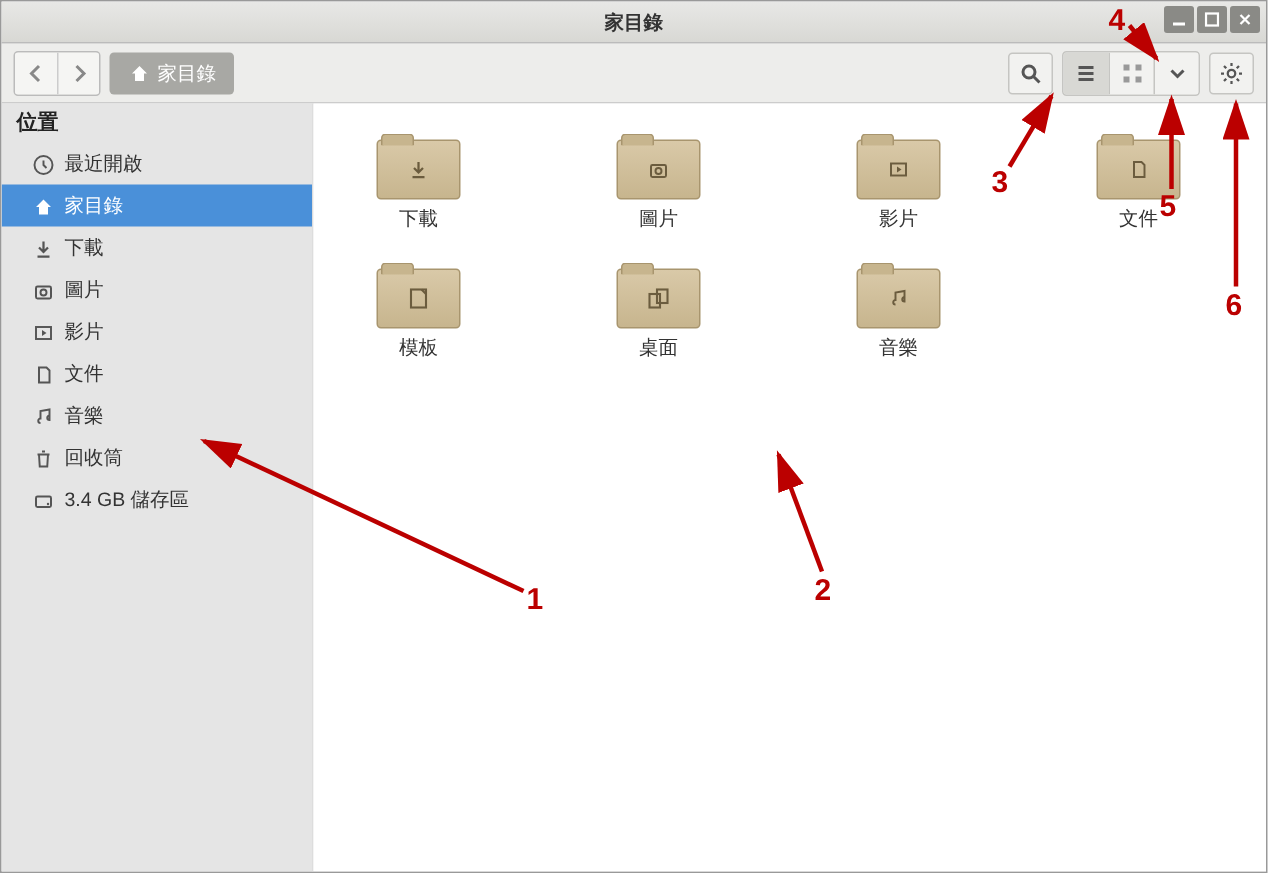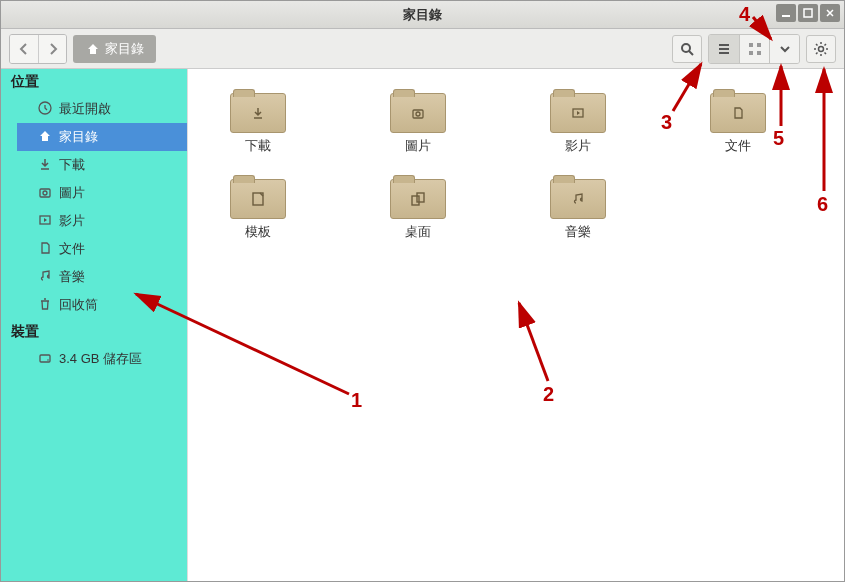--- a/index.html
+++ b/index.html
@@ -17,23 +17,23 @@
 .path-btn { height: 28px; padding: 0 12px; background: #a8a8a4; color: #fff; border-radius: 3px; display: flex; align-items: center; gap: 4px; font-size: 13px; cursor: pointer; }
 
 .toolbar-right { margin-left: auto; display: flex; gap: 6px; align-items: center; }
 .tb-btn { width: 30px; height: 28px; border: 1px solid #c5c5c2; background: #f2f2f0; border-radius: 3px; display: flex; align-items: center; justify-content: center; cursor: pointer; color: #555; }
 .tb-btn.active { background: #d8d8d4; }
 .tb-group { display: flex; border: 1px solid #c5c5c2; border-radius: 3px; overflow: hidden; }
 .tb-group .tb-btn { border: none; border-radius: 0; }
 .tb-group .tb-btn + .tb-btn { border-left: 1px solid #c5c5c2; }
 
 .content { display: flex; height: calc(582px - 28px - 40px - 2px); }
-.sidebar { width: 187px; background: #5eead4; border-right: 1px solid #ddd; padding: 0 0; overflow-y: auto; }
+.sidebar { width: 208px; background: #e5e5e5; border-right: 1px solid #ddd; padding: 0 0; overflow-y: auto; }
 .sb-header { padding: 4px 10px; font-weight: bold; font-size: 14px; color: #222; }
-.sb-item { padding: 5px 10px 5px 20px; display: flex; align-items: flex-start; gap: 6px; font-size: 13px; color: #333; cursor: pointer; margin-left: 16px; }
+.sb-item { padding: 5px 10px 5px 20px; display: flex; align-items: flex-end; gap: 6px; font-size: 13px; color: #333; cursor: pointer; }
 .sb-item.selected { background: #4a90d9; color: #fff; }
 .sb-icon { width: 16px; height: 16px; display: inline-flex; align-items: center; justify-content: center; flex-shrink: 0; }
 
 .main { flex: 1; background: #fff; padding: 20px 30px; position: relative; }
 .folder-grid { display: flex; flex-wrap: wrap; gap: 20px 80px; }
 .folder-item { width: 80px; display: flex; flex-direction: column; align-items: center; gap: 4px; cursor: pointer; }
 .folder-icon { width: 56px; height: 44px; position: relative; }
 .folder-label { font-size: 13px; color: #333; text-align: center; }
 
 
@@ -192,21 +192,20 @@
         <span>音樂</span>
       </div>
       <div class="sb-item">
         <span class="sb-icon">
           <svg width="14" height="14">
             <path d="M4 4 L10 4 L9.5 12 L4.5 12 Z M3 4 L11 4 M6 2 L8 2" fill="none" stroke="#555" stroke-width="1.3"></path>
           </svg>
         </span>
         <span>回收筒</span>
       </div>
-      <div class="sb-header">裝置</div>
       <div class="sb-item">
         <span class="sb-icon">
           <svg width="14" height="14">
             <rect x="2" y="4" width="10" height="7" rx="1" fill="none" stroke="#555" stroke-width="1.3"></rect>
             <circle cx="10" cy="9" r="0.8" fill="#555"></circle>
           </svg>
         </span>
         <span>3.4 GB 儲存區</span>
       </div>
     </div>

